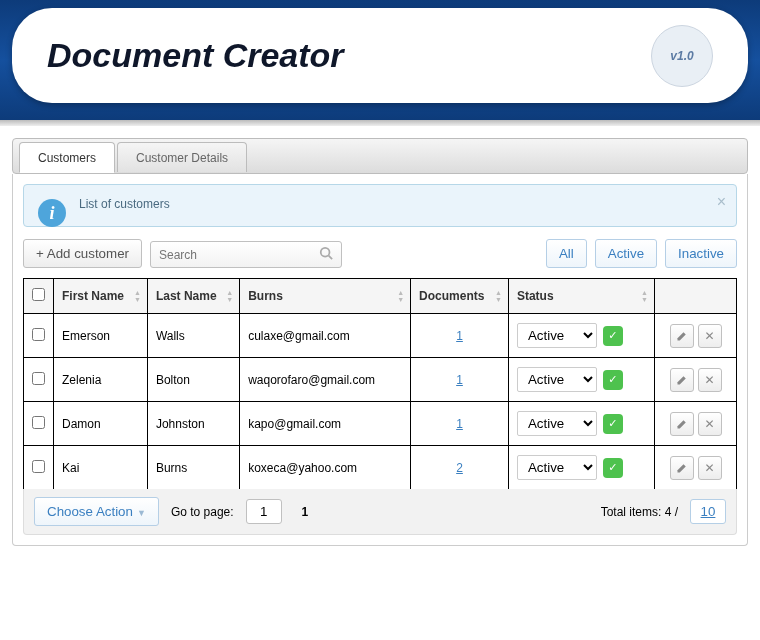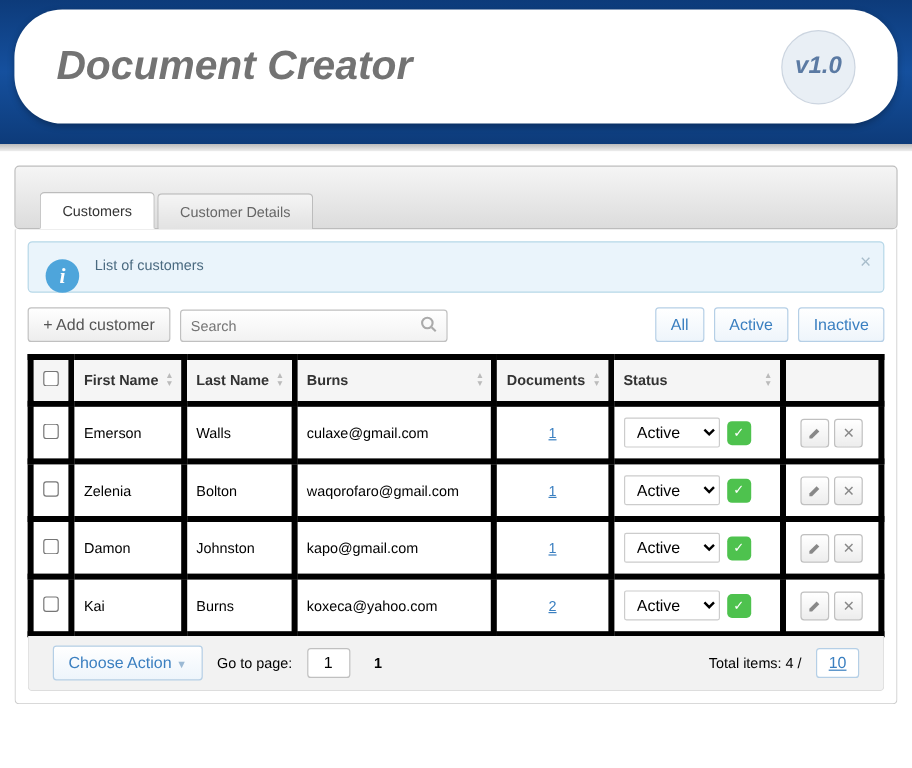--- a/index.html
+++ b/index.html
@@ -17,44 +17,44 @@
   height: 95px;
   display: flex;
   align-items: center;
   padding: 0 35px;
   box-shadow: 0 2px 6px rgba(0,0,0,0.3);
 }
 .app-title {
   font-size: 34px;
   font-weight: bold;
   font-style: italic;
-  color: #737373;
+  color: #0f172a;
   flex: 1;
 }
 .version-badge {
   width: 62px; height: 62px;
   border-radius: 50%;
   background: #e9eff5;
   border: 1px solid #ccd5e0;
   display: flex; align-items: center; justify-content: center;
-  font-size: 20px; font-style: italic; font-weight: bold;
+  font-size: 12px; font-style: italic; font-weight: bold;
   color: #5b7aa3;
 }
 .header-underline { height: 6px; background: linear-gradient(#bbb,#eee); }
 
 .content { padding: 12px; }
 
 .tabs-bar {
   background: linear-gradient(#f5f5f5,#dcdcdc);
   border: 1px solid #bcbcbc;
   border-radius: 4px;
-  height: 53px;
+  height: 36px;
   display: flex;
-  align-items: flex-end;
-  padding: 0 20px;
+  align-items: center;
+  padding: 0 6px;
 }
 .tab {
   padding: 8px 18px 7px;
   border: 1px solid #bcbcbc;
   border-bottom: none;
   border-radius: 4px 4px 0 0;
   background: linear-gradient(#f5f5f5,#e2e2e2);
   color: #666;
   margin-right: 2px;
   cursor: pointer;
@@ -91,28 +91,28 @@
   border-radius: 3px;
   background: linear-gradient(#fff,#ededed);
   cursor: pointer;
   color:#555;
 }
 .btn-blue { color:#3a7fc0; border-color:#b5cfe6; background: linear-gradient(#fff,#eef5fb); }
 .search-wrap {
   display:flex; align-items:center;
   border:1px solid #c0c0c0; border-radius:3px;
   background:linear-gradient(#fff,#f2f2f2);
-  padding: 4px 8px; width: 223px;
+  padding: 4px 8px; width: 192px;
 }
 .search-wrap input { border:none; background:transparent; outline:none; flex:1; font-size:12px; color:#666; }
 .search-icon { color:#aaa; font-size:14px; }
 .spacer { flex:1; }
 
 table.data { width:100%; border-collapse: collapse; }
-table.data th, table.data td { border:5px solid #000000; padding: 9px 8px; text-align:left; }
+table.data th, table.data td { border:1px solid #000000; padding: 9px 8px; text-align:left; }
 table.data th { background:#f5f5f5; font-weight:bold; color:#333; position:relative; }
 .sort-arrows { position:absolute; right:6px; top:50%; transform:translateY(-50%); font-size:7px; line-height:7px; color:#bbb; }
 .sort-arrows span { display:block; }
 
 .check { width:28px; text-align:center !important; }
 .doc-col { text-align:center !important; }
 .doc-link { color:#3a7fc0; text-decoration: underline; cursor:pointer; }
 
 .status-cell { display:flex; align-items:center; gap:6px; }
 .status-select { border:1px solid #ccc; border-radius:2px; padding:3px 6px; background:#fff; }
@@ -122,21 +122,21 @@
 .icon-btn {
   width:24px; height:24px; border:1px solid #c0c0c0; border-radius:3px;
   background:linear-gradient(#fff,#ededed);
   display:flex; align-items:center; justify-content:center;
   color:#888; cursor:pointer; font-size:12px;
 }
 
 .footer {
   display:flex; align-items:center; gap:12px;
   background:#f2f2f2; border:1px solid #ddd; border-top:none;
-  padding:8px 20px; border-radius:0 0 4px 4px; margin-top:-1px;
+  padding:8px 10px; border-radius:0 0 4px 4px; margin-top:-1px;
 }
 .page-input, .perpage-input {
   border:1px solid #c0c0c0; border-radius:3px; padding:4px 6px; width:36px; text-align:center;
 }
 .perpage-input { color:#3a7fc0; border-color:#b5cfe6;text-decoration:underline; }
 .dropdown-caret { font-size:9px; color:#9bb9d4; margin-left:4px; }
 </style>
 </head>
 <body>
 

